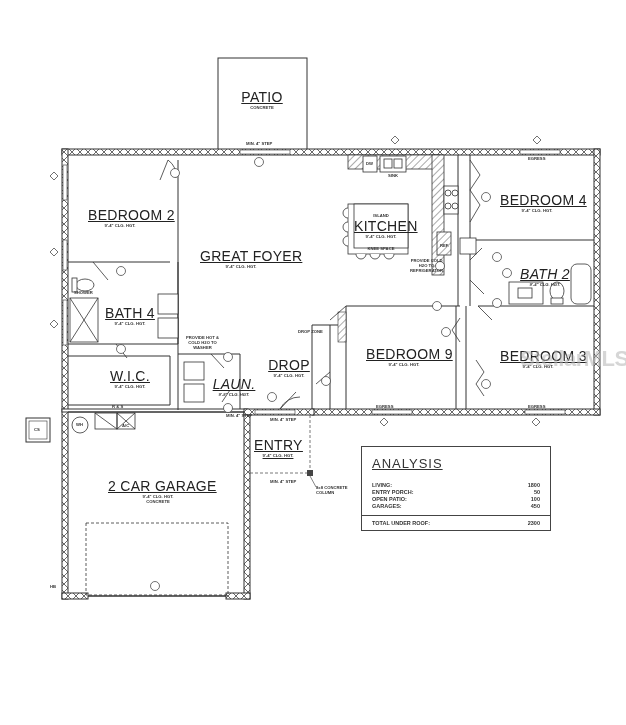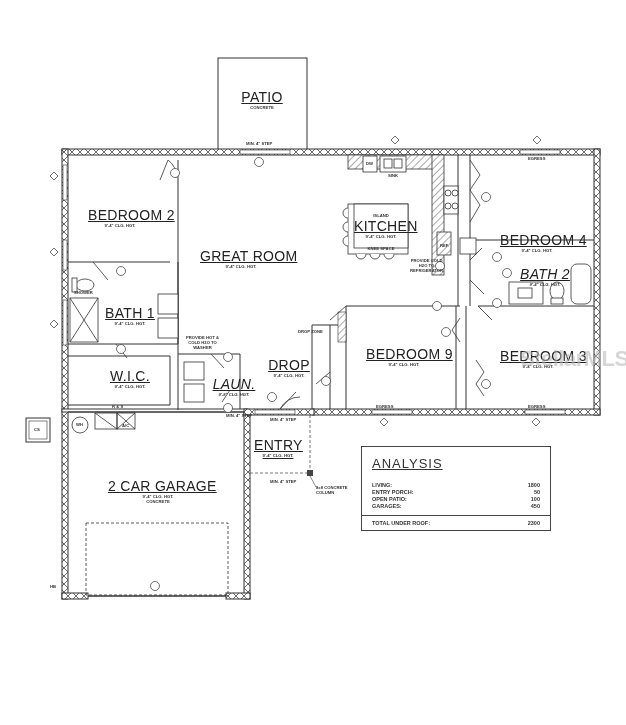--- a/index.html
+++ b/index.html
@@ -195,35 +195,35 @@
 
 <div class="lbl" style="left:236px;top:90px;width:52px;">
   <div class="room">PATIO</div>
   <div class="sub">CONCRETE</div>
 </div>
 <div class="lbl" style="left:88px;top:208px;width:64px;">
   <div class="room">BEDROOM 2</div>
   <div class="sub">9'-4" CLG. HGT.</div>
 </div>
 <div class="lbl" style="left:200px;top:249px;width:82px;">
-  <div class="room">GREAT ROOM</div>
+  <div class="room">GREAT FOYER</div>
   <div class="sub">9'-4" CLG. HGT.</div>
 </div>
 <div class="lbl" style="left:354px;top:212px;width:54px;">
   <div class="sub">ISLAND</div>
   <div class="room" style="margin-top:1px">KITCHEN</div>
   <div class="sub">9'-4" CLG. HGT.</div>
   <div class="sub" style="margin-top:8px">KNEE SPACE</div>
 </div>
-<div class="lbl" style="left:500px;top:193px;width:74px;margin-top:40px;">
+<div class="lbl" style="left:500px;top:193px;width:74px;">
   <div class="room">BEDROOM 4</div>
   <div class="sub">9'-4" CLG. HGT.</div>
 </div>
 <div class="lbl" style="left:105px;top:306px;width:50px;">
-  <div class="room">BATH 1</div>
+  <div class="room">BATH 4</div>
   <div class="sub">9'-4" CLG. HGT.</div>
 </div>
 <div class="lbl" style="left:520px;top:267px;width:50px;font-style:italic;">
   <div class="room">BATH 2</div>
   <div class="sub">9'-4" CLG. HGT.</div>
 </div>
 <div class="lbl" style="left:100px;top:369px;width:60px;">
   <div class="room">W.I.C.</div>
   <div class="sub">9'-4" CLG. HGT.</div>
 </div>

